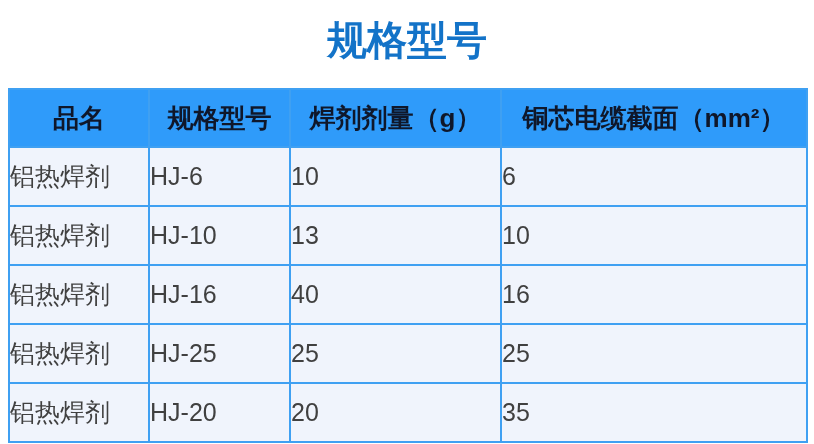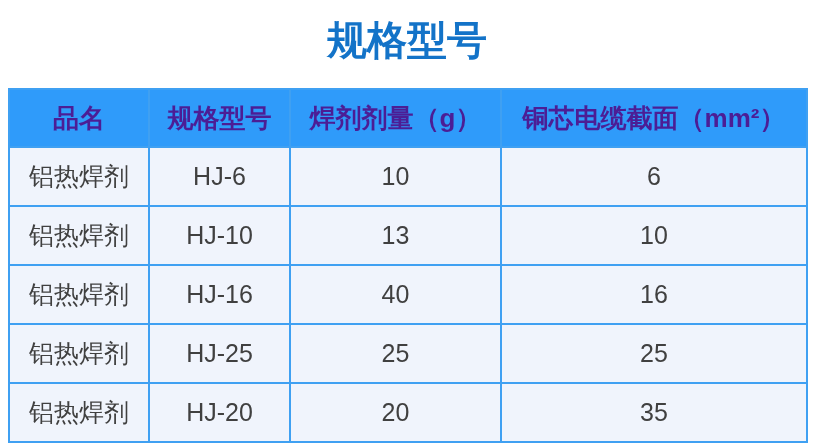--- a/index.html
+++ b/index.html
@@ -27,36 +27,36 @@
     color: #1373c8;
   }
   table.spec-table {
     margin: 24px 8px 0 8px;
     width: 798px;
     border-collapse: collapse;
     table-layout: fixed;
   }
   .spec-table th {
     background: #2f9bfa;
-    color: #4c1d95;
+    color: #0f172a;
     font-size: 26px;
     font-weight: bold;
     height: 56px;
     text-align: center;
     vertical-align: middle;
     border: 2px solid #3fa0f2;
     padding: 0;
   }
   .spec-table td {
     background: #f0f4fc;
     color: #404040;
     font-size: 25px;
     font-weight: normal;
     height: 57px;
-    text-align: center;
+    text-align: left;
     vertical-align: middle;
     border: 2px solid #3fa0f2;
     padding: 0;
   }
 </style>
 </head>
 <body>
 
 <div class="page">
 

